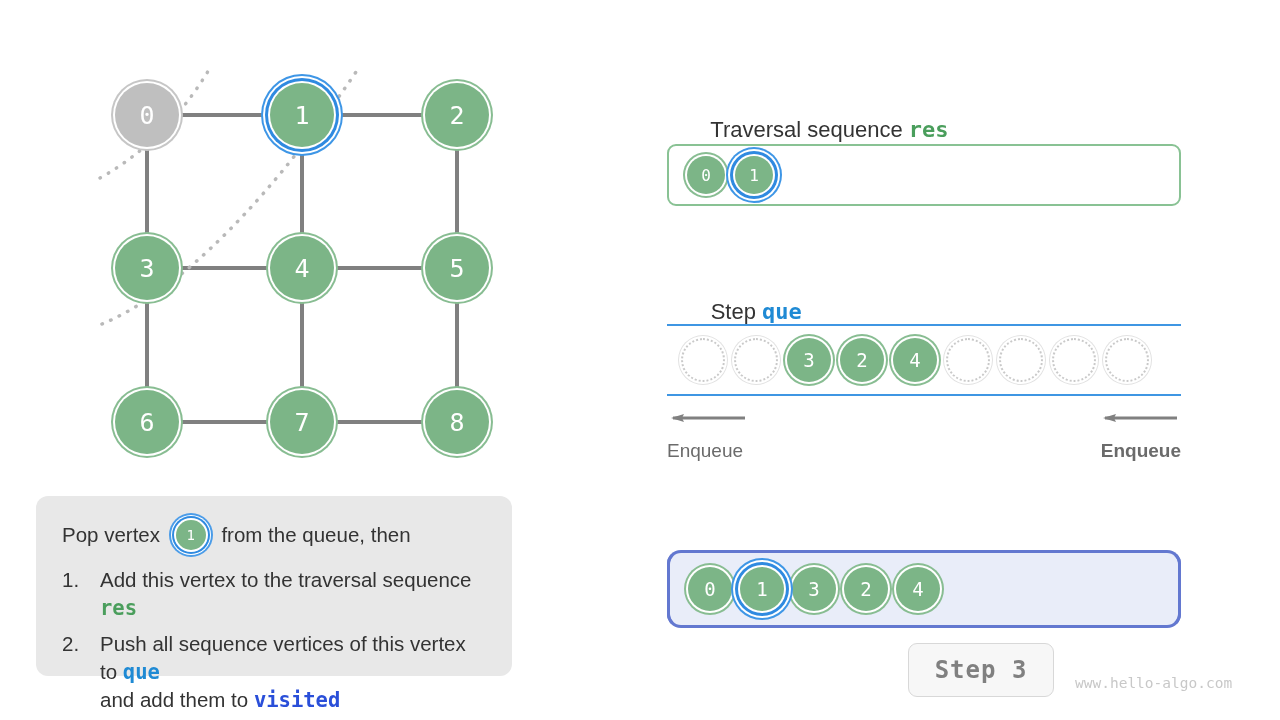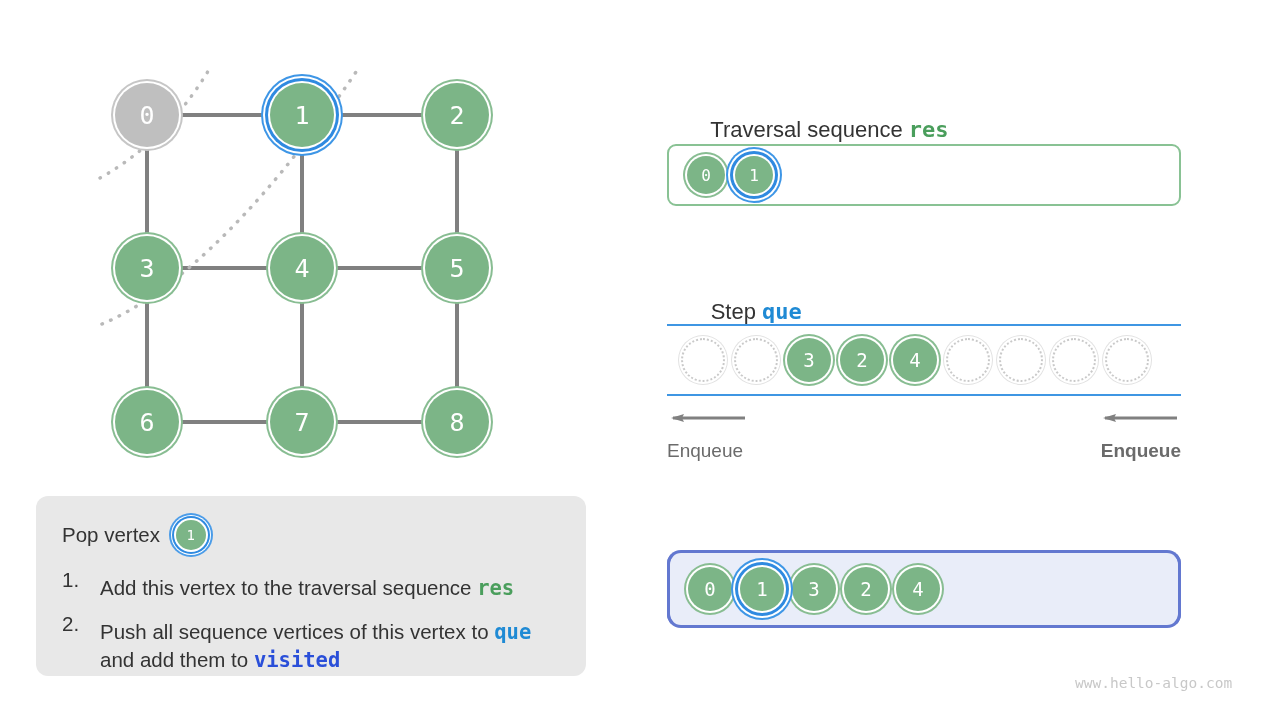--- a/index.html
+++ b/index.html
@@ -36,21 +36,21 @@
   #graph { position: absolute; left: 0; top: 0; width: 620px; height: 480px; }
   .edge { position: absolute; background: #808080; z-index: 1; }
   .edge.h { height: 4px; }
   .edge.v { width: 4px; }
   #curves { position: absolute; left: 0; top: 0; width: 620px; height: 480px; z-index: 2; }
   .gnode { width: 64px; height: 64px; font-size: 25px; }
 
   
   #instr {
     position: absolute; left: 36px; top: 496px;
-    width: 550px; height: 180px;
+    width: 476px; height: 180px;
     background: #e8e8e8; border-radius: 12px;
     padding: 22px 26px 0 26px;
     color: #333333;
   }
   #instr .line1 {
     font-size: 20.5px; display: flex; align-items: center; height: 34px;
     white-space: pre;
   }
   .inline-node {
     position: relative; display: inline-flex;
@@ -60,21 +60,21 @@
     align-items: center; justify-content: center; color: #fff;
     font-family: "DejaVu Sans Mono", monospace;
     box-shadow: 0 0 0 2px #ffffff, 0 0 0 4px #2f8ae0, 0 0 0 5px #ffffff, 0 0 0 7px #4b9ce8;
   }
   ol.steps { margin: 14px 0 0 0; padding: 0; list-style: none; }
   ol.steps li {
     font-size: 20.5px; line-height: 28px; color: #333333;
     display: flex; margin-bottom: 8px;
   }
   ol.steps li .num { width: 38px; flex: 0 0 38px; }
-  ol.steps li .txt { flex: 1; margin-top: 8px; }
+  ol.steps li .txt { flex: 1; }
 
   code, .mono { font-family: "DejaVu Sans Mono", monospace; font-weight: bold; }
   .c-res { color: #4a9e5c; }
   .c-que { color: #1f8ad4; }
   .c-visited { color: #2a4fd9; }
 
   
   #right { position: absolute; left: 660px; top: 16px; width: 620px; height: 720px; }
   .sec-title {
     font-size: 22px; color: #333333; position: absolute;
@@ -217,20 +217,21 @@
         </div>
       </div>
   </div>
 
   <div id="instr">
     <div class="line1">
       <span>Pop vertex </span>
       <span class="inline-node">
         <span>1</span>
       </span>
+      <span> from the queue, then</span>
     </div>
     <ol class="steps" id="steps-list">
         <li>
           <span class="num">1.</span>
           <span class="txt"><span>Add this vertex to the traversal sequence </span><span class="mono c-res">res</span></span>
         </li>
         <li>
           <span class="num">2.</span>
           <span class="txt"><span>Push all sequence vertices of this vertex to </span><span class="mono c-que">que</span><span><br>and add them to </span><span class="mono c-visited">visited</span></span>
         </li>
@@ -301,15 +302,16 @@
         <div class="node hs-node" style="position: relative;">
           <span>2</span>
         </div>
         <div class="node hs-node" style="position: relative;">
           <span>4</span>
         </div>
       </div>
 
   </div>
 
+  <div id="step-badge">Step 3</div>
   <div id="watermark">www.hello-algo.com</div>
 
 </div>
 
 </body></html>

